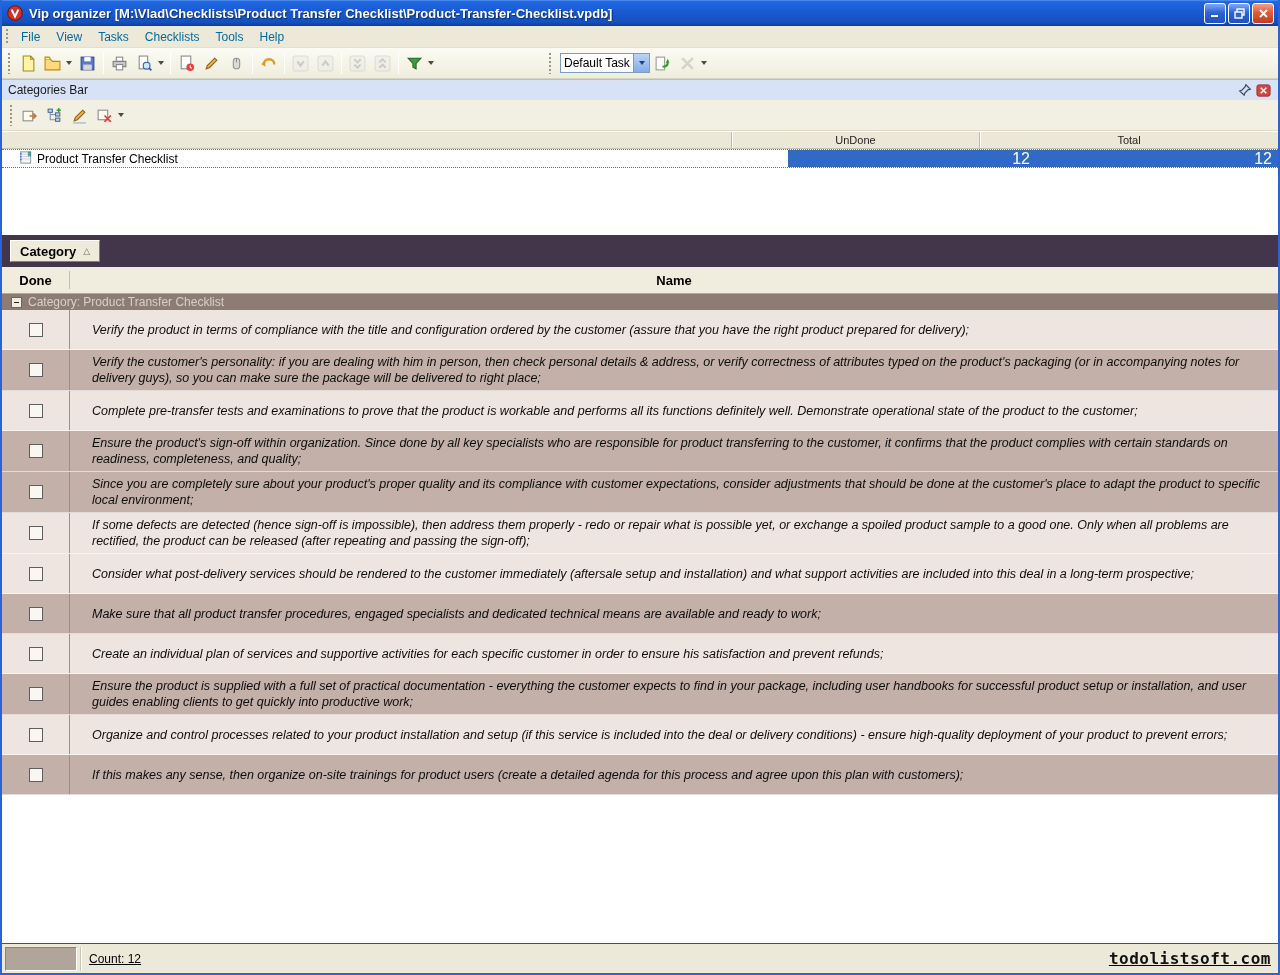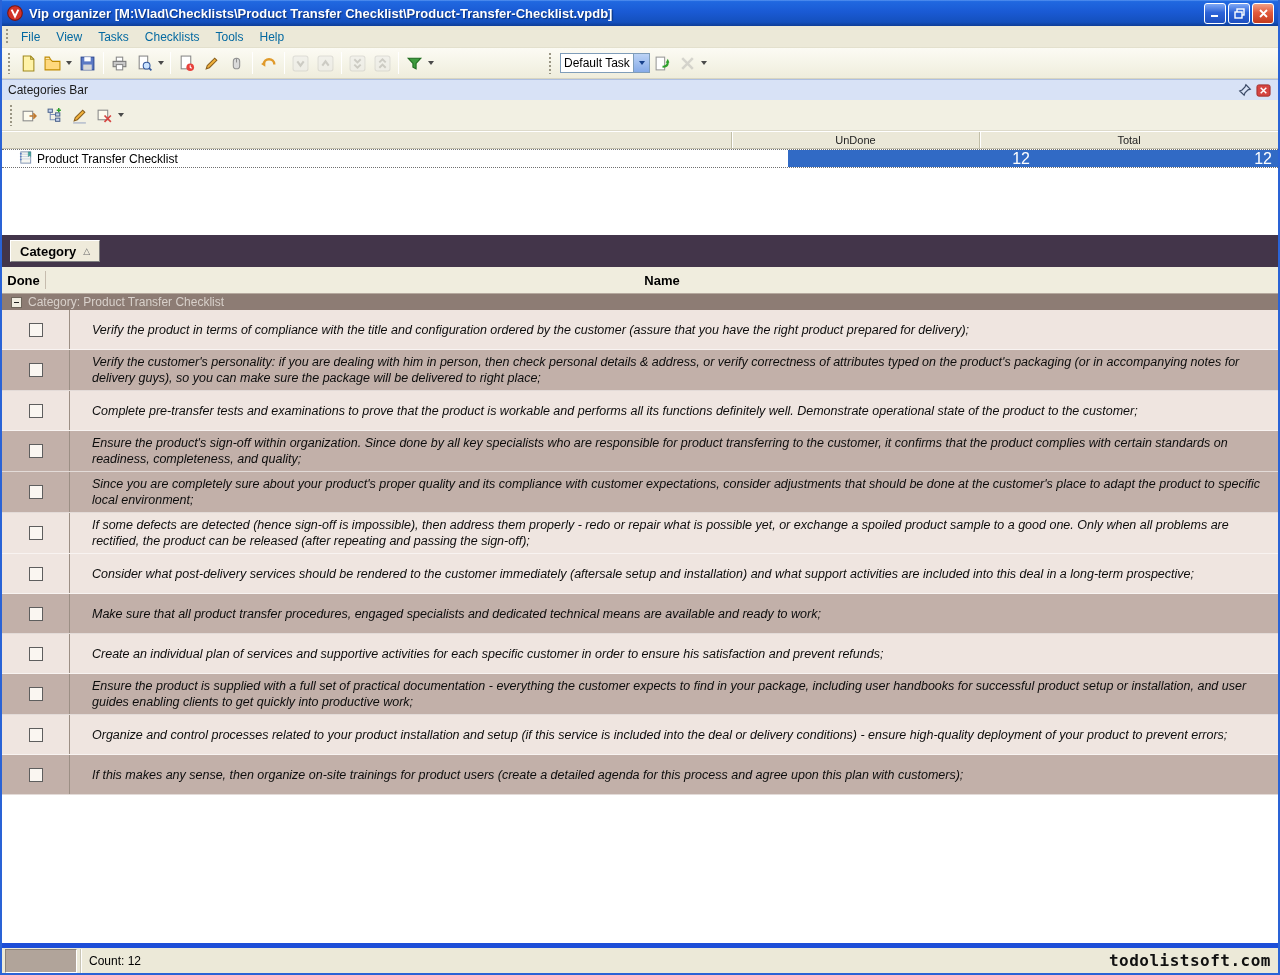--- a/index.html
+++ b/index.html
@@ -68,21 +68,21 @@
   
   .group-band { height:32px; flex:none; background:#43354A; display:flex; align-items:center; padding-left:8px; }
   .cat-btn { height:22px; padding:0 9px; background:#EFEBDB; border:1px solid;
     border-color:#FFFFFF #7F7F7F #7F7F7F #FFFFFF; display:flex; align-items:center; gap:7px;
     font-size:13px; font-weight:bold; color:#000; }
   .sort-tri { font-size:9px; color:#6b6b6b; font-weight:normal; }
 
   
   .grid-header { height:27px; flex:none; background:#F0EDDE; display:flex; align-items:center;
     border-bottom:1px solid #B5A99E; }
-  .done-h { width:44px; flex:none; text-align:center; font-size:13px; font-weight:bold;
+  .done-h { width:68px; flex:none; text-align:center; font-size:13px; font-weight:bold;
     border-right:1px solid #C6BCAE; height:70%; display:flex; align-items:center; justify-content:center; }
   .name-h { flex:1; text-align:center; font-size:13px; font-weight:bold; }
 
   
   .group-row { height:16px; flex:none; background:#8D7C74; color:#D8D0CA; font-size:12px;
     display:flex; align-items:center; gap:6px; padding-left:9px; }
   .collapse-box { width:11px; height:11px; background:#F1EDE2; border:1px solid #6F665C; position:relative; flex:none; }
   .collapse-box::after { content:""; position:absolute; left:2px; right:2px; top:4px; height:1px; background:#222; }
 
   
@@ -92,22 +92,22 @@
   .task-row.dark  { background:#C2B0A9; }
   .done-cell { width:68px; flex:none; display:flex; align-items:center; justify-content:center;
     border-right:1px solid #9C8F85; }
   .checkbox { width:14px; height:14px; background:#FAF6F1; border:1px solid #5E5E5E; }
   .name-cell { flex:1; display:flex; align-items:center; padding:4px 10px 4px 22px;
     font-size:12.5px; line-height:16px; color:#0d0d0d; }
 
   .filler { flex:1; background:#fff; }
 
   
-  .statusbar { height:30px; flex:none; background:#ECE9D8; border-top:5px solid #1d4ed8;
-    display:flex; align-items:center; padding:0 3px; gap:3px; }
+  .statusbar { height:30px; flex:none; background:#ECE9D8; border-top:1px solid #1d4ed8;
+    display:flex; align-items:center; padding:0 3px; gap:3px;text-decoration:underline; }
   .status-box { width:72px; height:24px; flex:none; background:#B1A49A; border:1px solid;
     border-color:#8A8178 #FFFFFF #FFFFFF #8A8178; }
   .status-count { flex:1; height:24px; display:flex; align-items:center; padding-left:8px;
     font-size:12px; color:#000; border-left:1px solid #C8C4B4; box-shadow:inset 1px 0 #fff; }
   .watermark { font-family:"DejaVu Sans Mono", monospace; font-weight:bold; font-size:16px;
     color:#111; padding-right:4px; letter-spacing:.5px; }
 </style>
 </head>
 <body>
 

